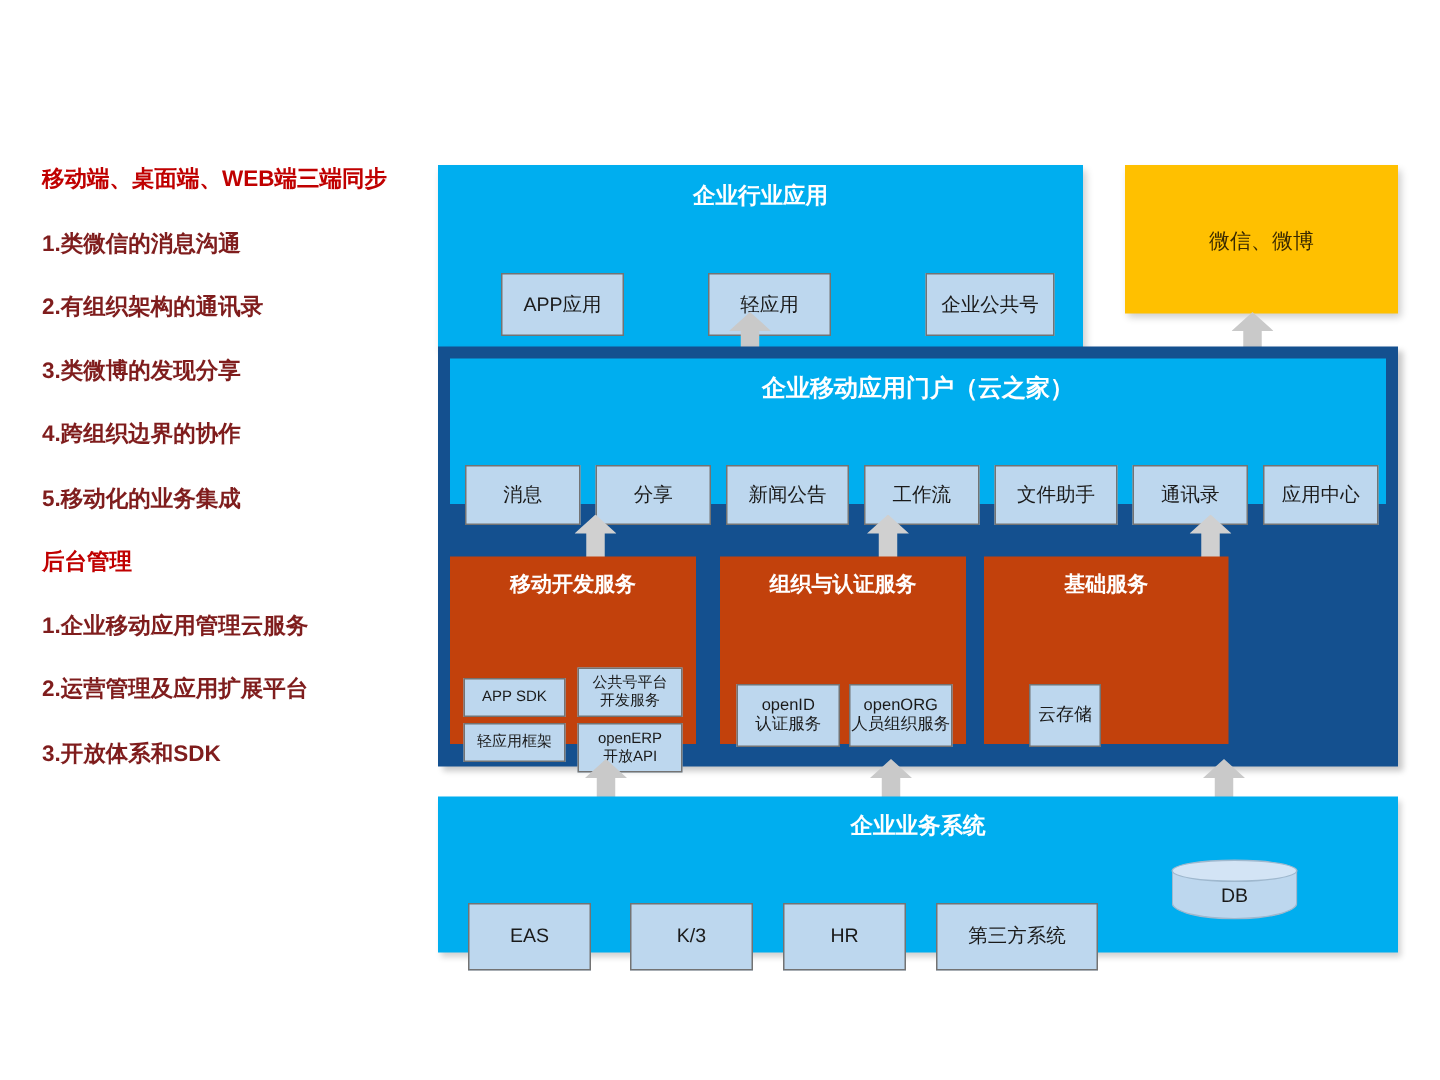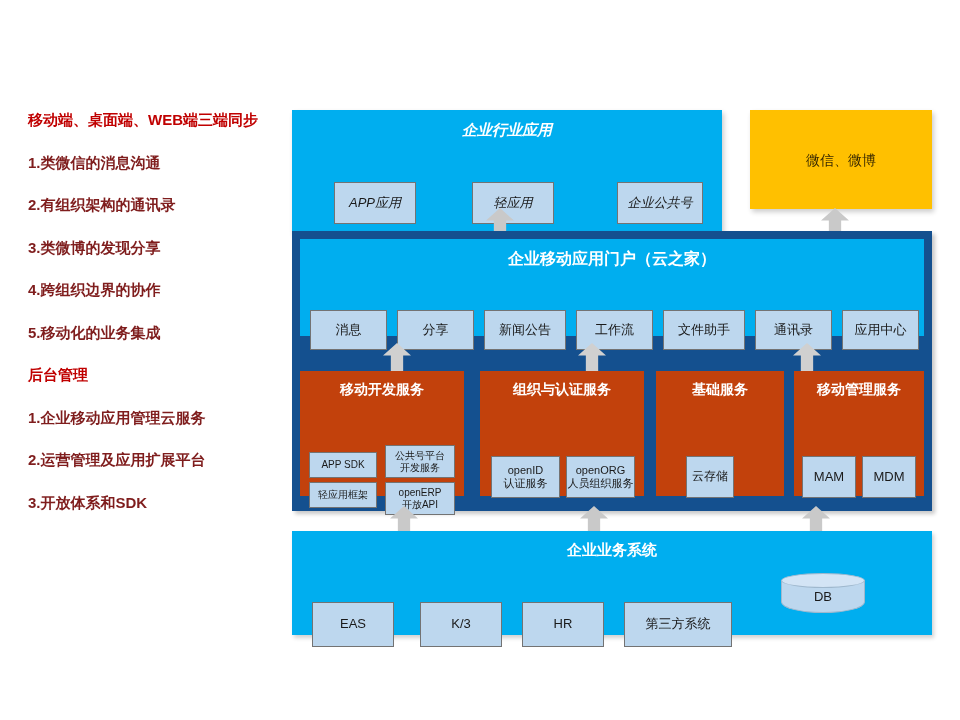--- a/index.html
+++ b/index.html
@@ -78,21 +78,21 @@
     justify-content: center;
     text-align: center;
     line-height: 1.15;
     box-sizing: border-box;
     margin-top: 27px;
   }
   .chip.small { font-size: 10px; }
 
   
   #industry-apps-panel {
-    left: 292px; top: 110px; width: 430px; height: 123px; font-style: italic;
+    left: 292px; top: 110px; width: 430px; height: 123px;
   }
   #industry-apps-panel .panel-title { top: 11px; }
 
   #social-panel {
     position: absolute;
     left: 750px; top: 110px; width: 182px; height: 99px;
     background: #FFC000;
   }
   #social-label {
     position: absolute;
@@ -234,30 +234,25 @@
   </div>
 
   <div class="service-panel" style="left:480px; top:371px; width:164px; height:125px;">
     <div class="panel-title">组织与认证服务</div>
     <div class="chip small" style="left:11px; top:58px; width:69px; height:42px; font-size:11px; white-space:pre-line;">openID
 认证服务</div>
     <div class="chip small" style="left:86px; top:58px; width:69px; height:42px; font-size:11px; white-space:pre-line;">openORG
 人员组织服务</div>
   </div>
 
-  <div class="service-panel" style="left:656px; top:371px; width:128px; height:125px;">
+  <div class="service-panel" style="left:656px; top:371px; width:128px; height:125px;padding-left:35px;">
     <div class="panel-title">基础服务</div>
     <div class="chip small" style="left:30px; top:58px; width:48px; height:42px; font-size:12px;">云存储</div>
   </div>
 
-  <div class="service-panel" style="left:794px; top:371px; width:130px; height:125px;">
-    <div class="panel-title">移动管理服务</div>
-    <div class="chip small" style="left:8px;  top:58px; width:54px; height:42px; font-size:13px;">MAM</div>
-    <div class="chip small" style="left:68px; top:58px; width:54px; height:42px; font-size:13px;">MDM</div>
-  </div>
 
   <div class="up-arrow" style="left:390px; top:506px;"></div>
   <div class="up-arrow" style="left:580px; top:506px;"></div>
   <div class="up-arrow" style="left:802px; top:506px;"></div>
 
   <div class="cyan-panel" id="business-panel">
     <div class="panel-title">企业业务系统</div>
     <div class="chip" style="left:20px;  top:44px; width:82px; height:45px;">EAS</div>
     <div class="chip" style="left:128px; top:44px; width:82px; height:45px;">K/3</div>
     <div class="chip" style="left:230px; top:44px; width:82px; height:45px;">HR</div>

